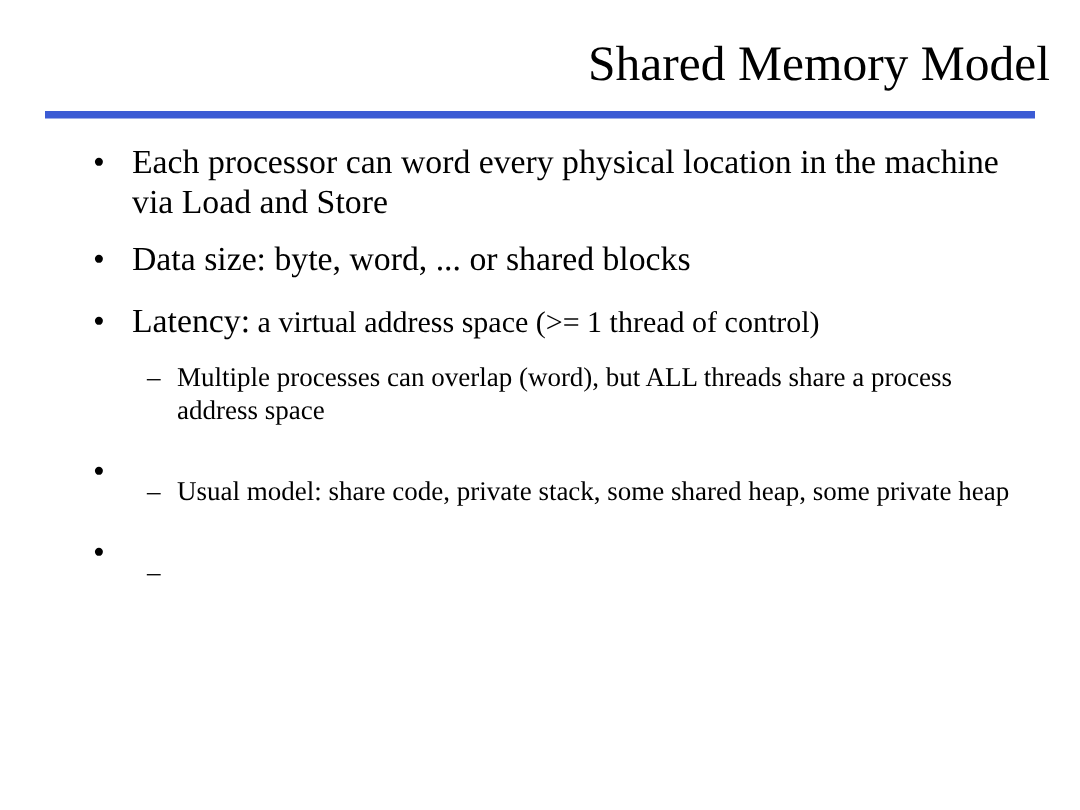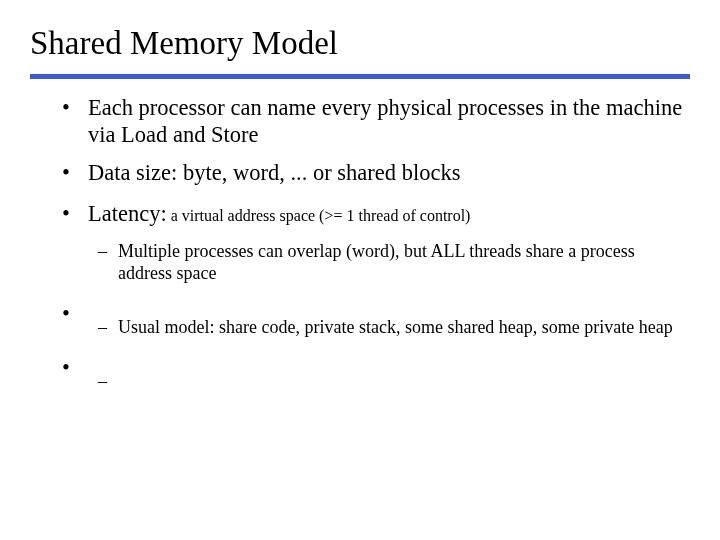--- a/index.html
+++ b/index.html
@@ -18,24 +18,24 @@
   .slide {
     position: relative;
     width: 720px;
     height: 540px;
     background: #ffffff;
   }
 
   
   .title-area {
     position: absolute;
-    left: 30px;
+    left: 40px;
     top: 24px;
     width: 660px;
-    text-align: left;
+    text-align: right;
   }
   .slide-title {
     font-family: "Liberation Serif", "DejaVu Serif", serif;
     font-size: 33px;
     line-height: 38px;
     font-weight: normal;
     color: #000000;
     letter-spacing: 0px;
     white-space: nowrap;
   }
@@ -71,21 +71,21 @@
     left: 62px;
     top: 0px;
     font-size: 22.5px;
     line-height: 27px;
     color: #000000;
   }
   .bullet .txt {
     display: block;
   }
   .bullet .small {
-    font-size: 16px;
+    font-size: 20px;
   }
 
   .subbullet {
     position: relative;
     padding-left: 118px;
     padding-right: 40px;
     font-size: 18px;
     line-height: 22px;
     margin: 0;
   }
@@ -112,21 +112,21 @@
   <div class="title-area">
     <div class="slide-title">Shared Memory Model</div>
   </div>
 
   <div class="title-rule" style="background: rgb(59, 91, 212);"></div>
 
   <div class="body-area">
 
     <div class="bullet">
       <span class="dot">•</span>
-      <span class="txt">Each processor can name every physical processes in the machine via Load and Store</span>
+      <span class="txt">Each processor can word every physical location in the machine via Load and Store</span>
     </div>
 
     <div class="gap-md"></div>
 
     <div class="bullet">
       <span class="dot">•</span>
       <span class="txt">Data size: byte, word, ... or shared blocks</span>
     </div>
 
     <div class="gap-lg"></div>

